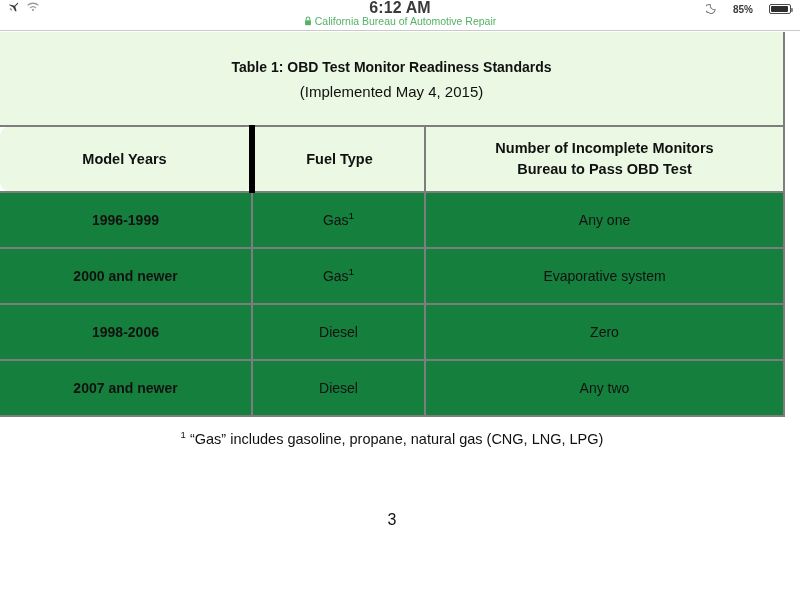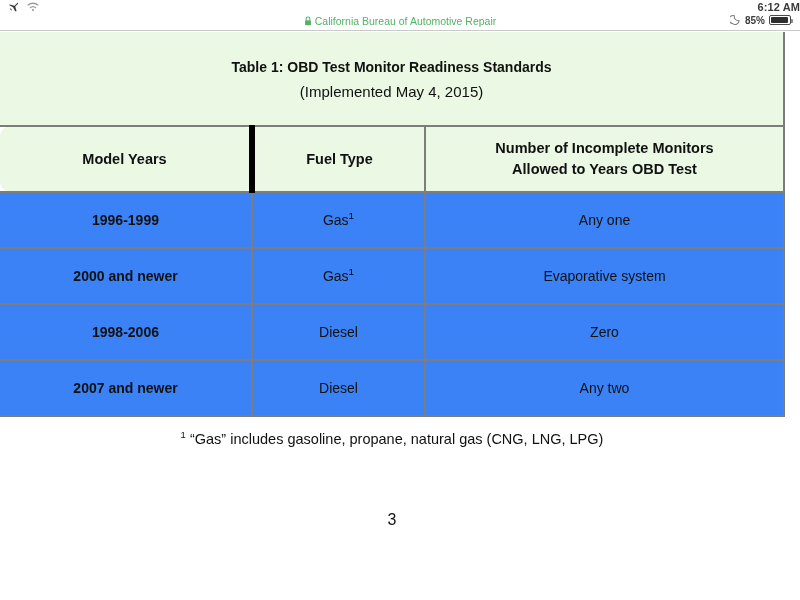--- a/index.html
+++ b/index.html
@@ -30,34 +30,34 @@
     display: flex;
     align-items: center;
     gap: 5px;
     height: 14px;
   }
   .sb-center-time {
     position: absolute;
     left: 0;
     right: 0;
     top: 1px;
-    text-align: right;
-    font-size: 11px;
+    text-align: center;
+    font-size: 16px;
     font-weight: bold;
     color: #3a3a3a;
     letter-spacing: 0.1px;
     line-height: 13px;
   }
   .sb-right {
     position: absolute;
     right: 9px;
-    top: 13px;
+    top: 2px;
     display: flex;
     align-items: center;
-    gap: 4px;
+    gap: 16px;
     height: 14px;
   }
   .sb-battery-pct {
     font-size: 10px;
     font-weight: bold;
     color: #3a3a3a;
     line-height: 13px;
   }
   .batt-shell {
     position: relative;
@@ -130,21 +130,21 @@
     height: 93px;
     border-left: none;
     border-top: none;
   }
   #readiness-table tr.colhead-row td {
     background: #eaf8e4;
     height: 64px;
     border-left: none;
   }
   #readiness-table tr.colhead-row td.col-years { border-right: 6px solid #000000; border-radius: 11px; }
-  #readiness-table tr.data-row td { background: #3b82f6; height: 54px; }
+  #readiness-table tr.data-row td { background: #15803d; height: 54px; }
   #readiness-table td.edge-left  { border-left: none; }
   #readiness-table td.edge-right { border-right: 2px solid #7d7d7d; }
 
   .col-years  { width: 252px; }
   .col-fuel   { width: 173px; margin-left: 24px; }
   .col-count  { width: 359px; }
 
   .table-title {
     font-size: 14px;
     font-weight: bold;
@@ -274,21 +274,21 @@
 
       <tr class="colhead-row">
         <td class="edge-left col-years">
           <div class="colhead">Model Years</div>
         </td>
         <td class="col-fuel">
           <div class="colhead">Fuel Type</div>
         </td>
         <td class="col-count edge-right">
           <div class="colhead">Number of Incomplete Monitors</div>
-          <div class="colhead">Allowed to Years OBD Test</div>
+          <div class="colhead">Bureau to Pass OBD Test</div>
         </td>
       </tr>
 
       <tr class="data-row">
         <td class="edge-left">
           <span class="cell-years">1996-1999</span>
         </td>
         <td>
           <span class="cell-plain">Gas</span><sup>1</sup>
         </td>

